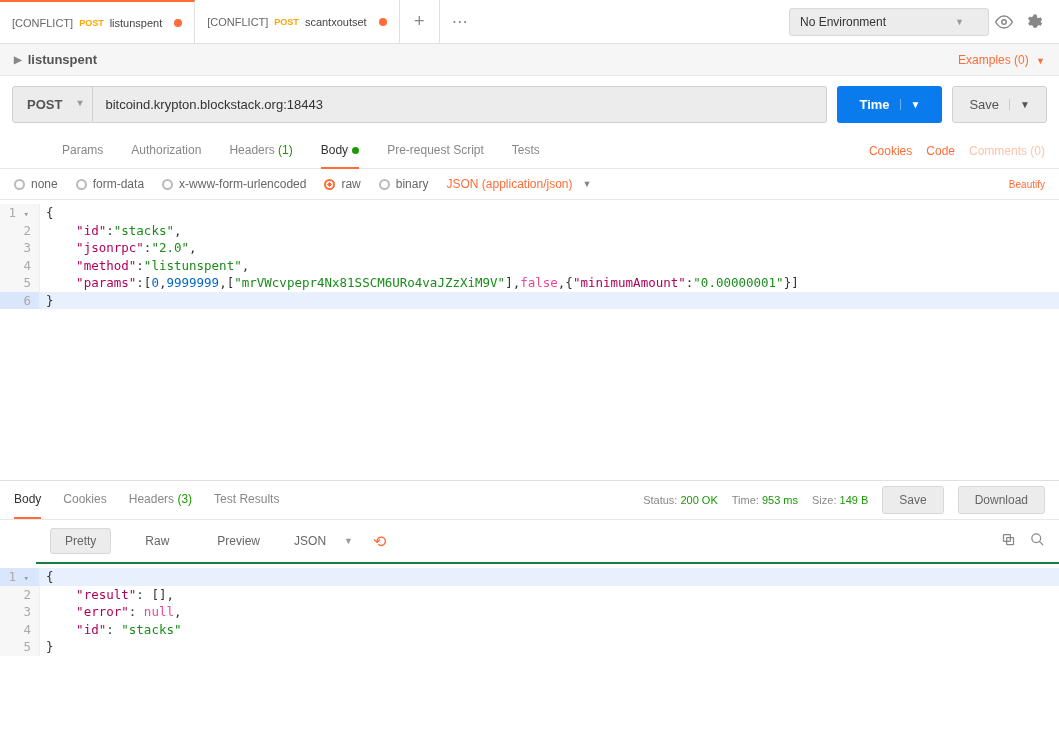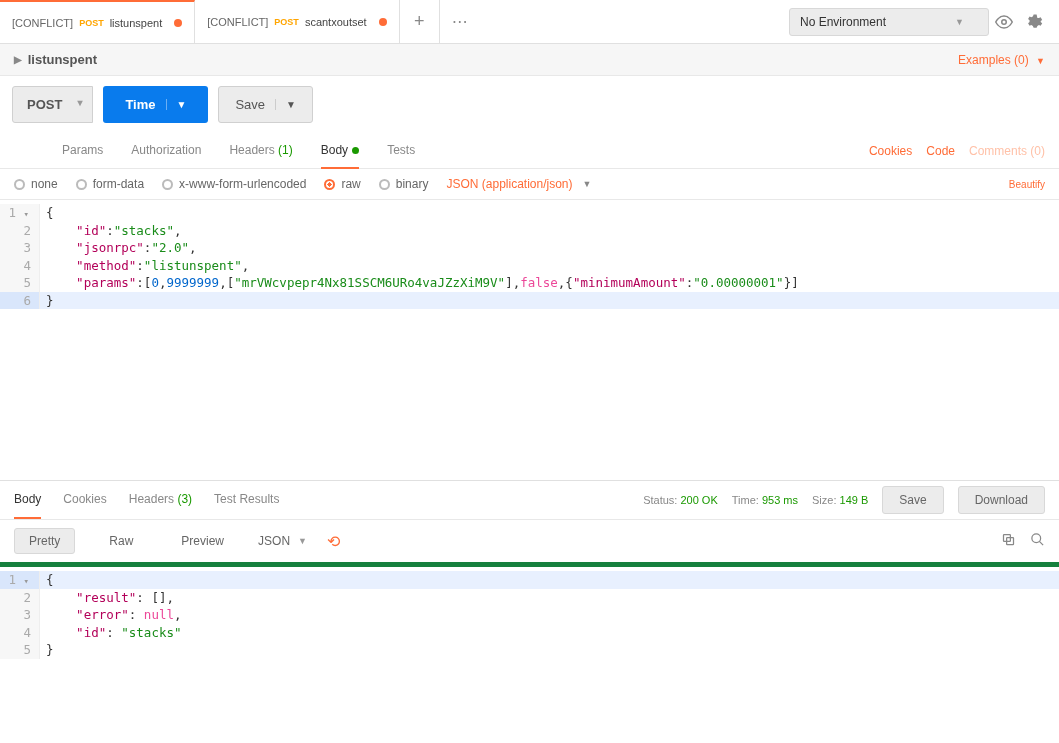--- a/index.html
+++ b/index.html
@@ -69,25 +69,25 @@
 
 .resp-tabs-row { display: flex; align-items: center; justify-content: space-between; padding: 0 14px; border-top: 1px solid #e0e0e0; border-bottom: 1px solid #e8e8e8; height: 40px; background: #fff; }
 .resp-tabs { display: flex; gap: 22px; }
 .resp-tab { color: #888; font-size: 12px; cursor: pointer; padding: 11px 0; }
 .resp-tab.active { color: #333; border-bottom: 2px solid #ff6c37; }
 .resp-tab .count { color: #1a9900; }
 .resp-meta { display: flex; gap: 14px; align-items: center; color: #888; font-size: 11px; }
 .resp-meta .val { color: #1a9900; }
 .resp-btn { background: #ececec; border: 1px solid #d8d8d8; border-radius: 3px; padding: 6px 16px; color: #666; cursor: pointer; font-size: 12px; }
 
-.resp-view-row { display: flex; align-items: center; padding: 8px 14px; gap: 18px; border-bottom: 5px solid #15803d; background: #fff; justify-content: space-between; }
+.resp-view-row { display: flex; align-items: center; padding: 8px 14px; gap: 18px; border-bottom: 2px solid #15803d; background: #fff; justify-content: space-between; margin-left: 36px; }
 .view-tabs { display: flex; align-items: center; gap: 20px; }
 .view-tab { background: #ececec; border: 1px solid #d8d8d8; border-radius: 3px; padding: 5px 14px; color: #666; cursor: pointer; }
 .view-tab.plain { background: transparent; border: none; }
-.format-sel { display: flex; align-items: center; gap: 8px; color: #666; cursor: pointer; }
+.format-sel { display: flex; align-items: center; gap: 18px; color: #666; cursor: pointer; }
 .wrap-icon { color: #ff6c37; font-size: 16px; cursor: pointer; }
 .resp-tools { display: flex; gap: 14px; color: #888; }
 
 .resp-editor { font-family: "Menlo", "Consolas", monospace; font-size: 12.5px; line-height: 1.4; padding: 4px 0; height: 130px; overflow: auto; }
 </style>
 </head>
 <body>
 
 <div class="top-bar">
   <div class="tabs-area">
@@ -133,36 +133,38 @@
   <div class="examples">
     <span>Examples (0)</span>
     <span style="font-size:9px;margin-left:4px">▼</span>
   </div>
 </div>
 
 <div class="request-row">
   <div class="method-select">
     <span>POST</span>
   </div>
+  <input class="url-input" value="bitcoind.krypton.blockstack.org:18443" style="">
   <button class="send-btn">
     <span>Time</span>
     <span class="split">▼</span>
   </button>
   <button class="save-btn">
     <span>Save</span>
     <span class="split">▼</span>
   </button>
 </div>
 
 <div class="req-tabs-row">
   <div class="req-tabs">
     <div class="req-tab"><span>Params</span></div>
     <div class="req-tab"><span>Authorization</span></div>
     <div class="req-tab"><span>Headers</span> <span class="count">(1)</span></div>
     <div class="req-tab active"><span>Body</span><span class="green-dot"></span></div>
+    <div class="req-tab"><span>Pre-request Script</span></div>
     <div class="req-tab"><span>Tests</span></div>
   </div>
   <div class="right-links">
     <a><span>Cookies</span></a>
     <a><span>Code</span></a>
     <a class="disabled"><span>Comments (0)</span></a>
   </div>
 </div>
 
 <div class="body-opts-row">

